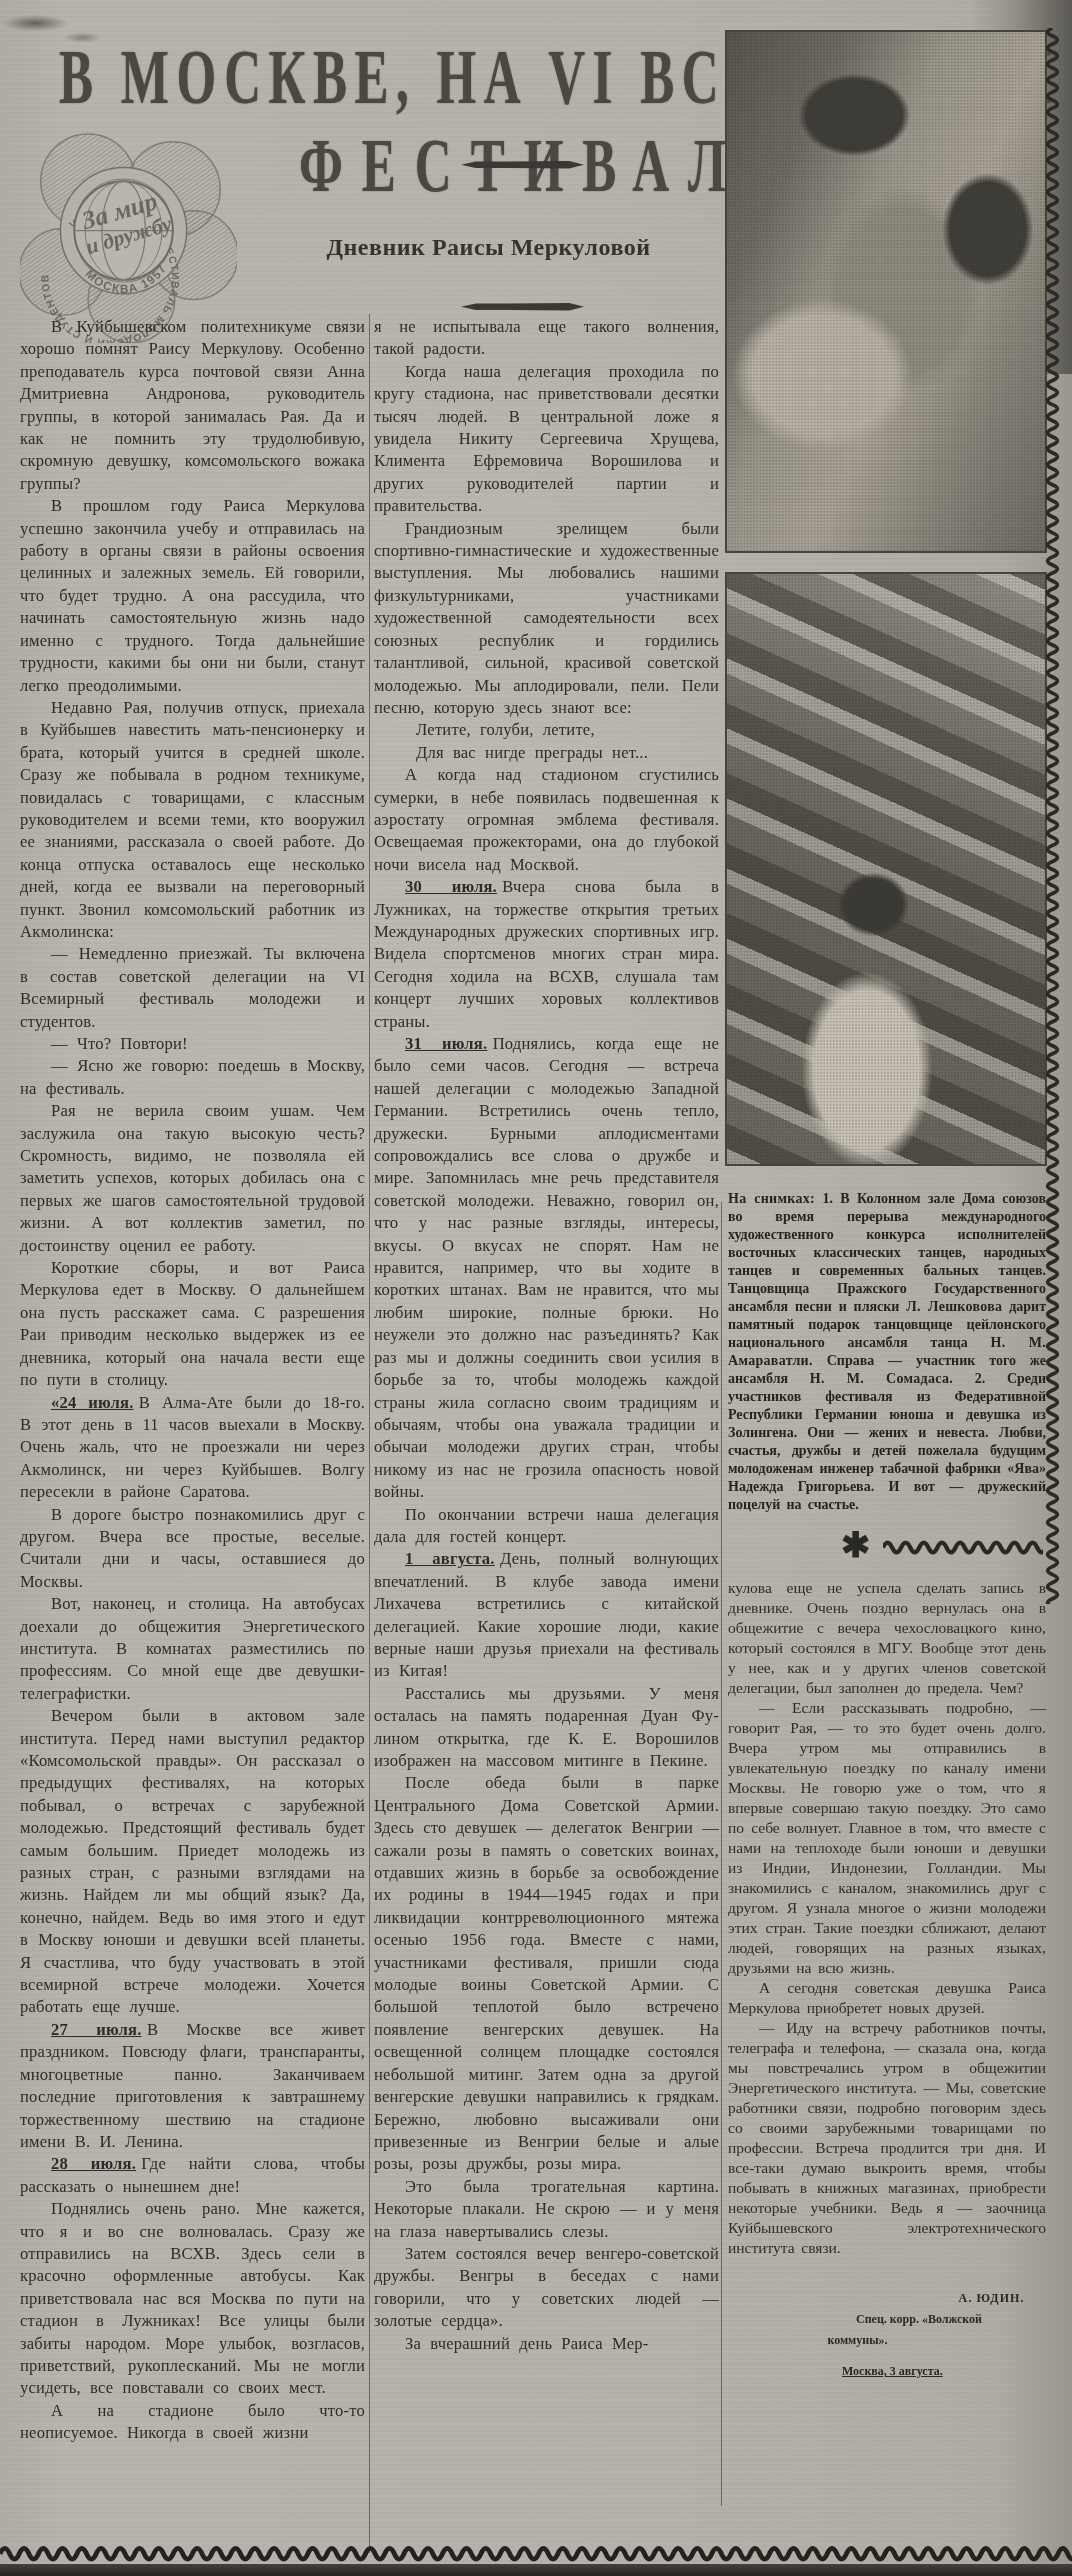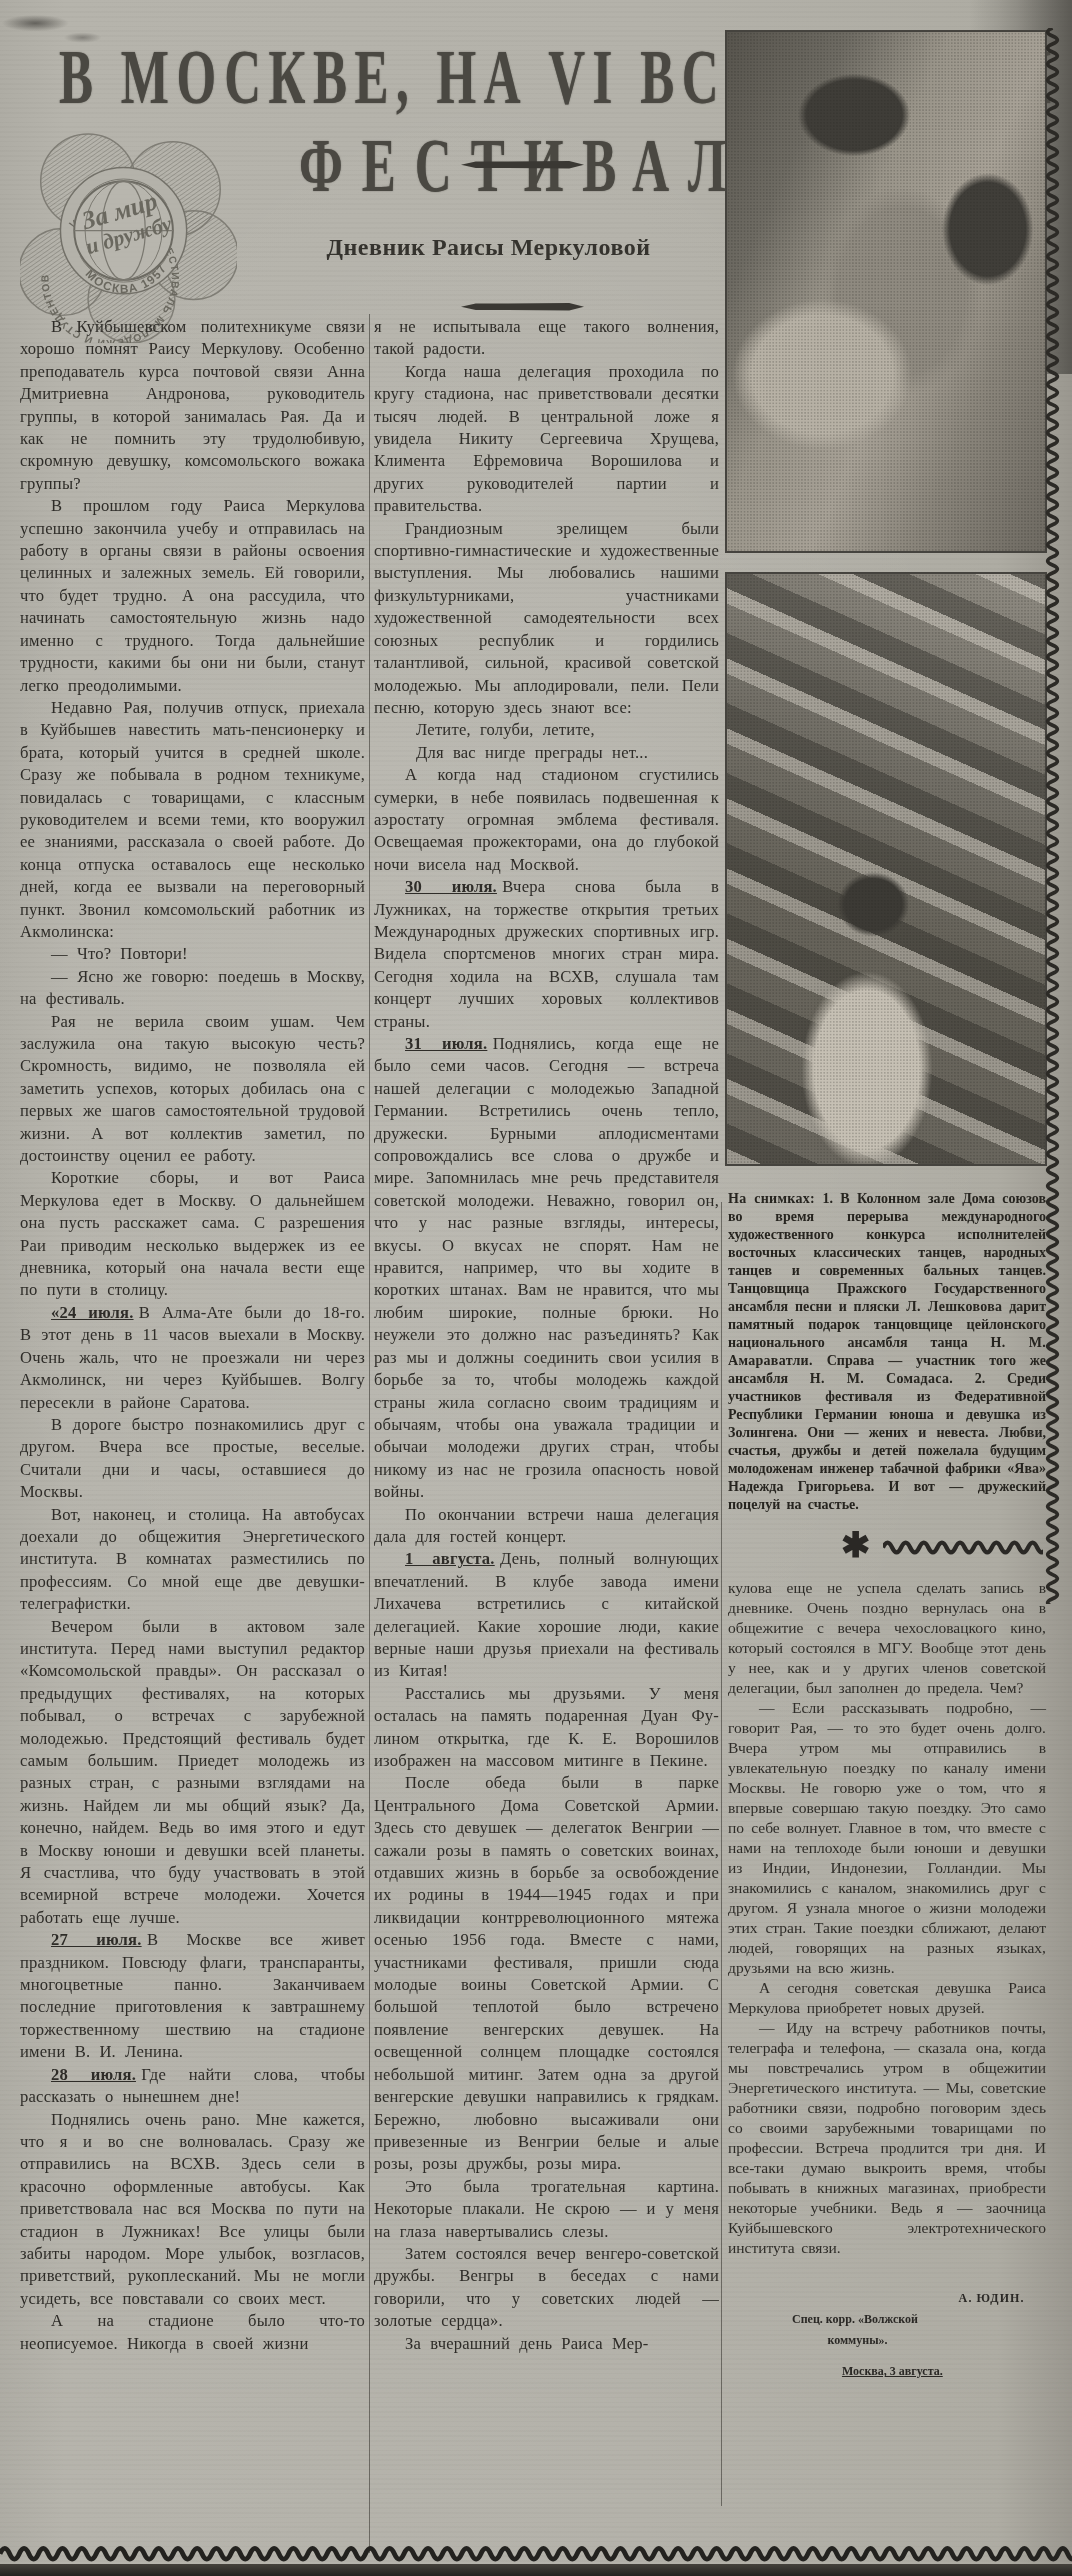--- a/index.html
+++ b/index.html
@@ -74,21 +74,21 @@
     color:#26241f;word-spacing:2.7px;font-family:Liberation Serif, serif;}
   .caption .run.bold{letter-spacing:0.3px;}
   .divider-row{position:relative;height:42px;margin-top:14px;}
   .asterisk{position:absolute;left:113px;top:0;font-size:35px;font-weight:700;color:#2a2825;line-height:35px;}
   .divider-row svg{position:absolute;left:155px;top:9.6px;color:#2a2825;}
   .col3{position:relative;text-align:justify;font-size:15.5px;line-height:20px;
     word-spacing:2.7px;margin-top:7.5px;}
   
   .signature{margin-top:30px;font-size:12px;line-height:21.4px;font-weight:700;color:#2a2825;}
   .sig-author{text-align:right;padding-right:21.4px;letter-spacing:1.1px;}
-  .sig-role1{padding-left:64px;}
+  .sig-role1{text-align:center;padding-left:64px;}
   .sig-role2{text-align:center;padding-right:59px;}
   .sig-dateline{margin-top:9.6px;text-align:center;padding-left:10.7px;font-weight:700;text-decoration:underline;}
   
   .wave-right{position:absolute;left:1043px;top:28px;color:#2c2a26;}
   .wave-bottom{position:absolute;left:0;top:2543px;color:#23221f;}
 </style>
 </head>
 <body>
 
 <div class="page">
@@ -138,20 +138,21 @@
     <text font-size="24" font-weight="700" font-family="Liberation Sans, sans-serif" letter-spacing="3">
       <textPath href="#arcMoscow" startOffset="8%">МОСКВА 1957</textPath>
     </text>
   </svg>
 
   <section class="col col1">
 
   <p class="para"><span>В Куйбышевском политехникуме связи хорошо помнят Раису Меркулову. Особенно преподаватель курса почтовой связи Анна Дмитриевна Андронова, руководитель группы, в которой занималась Рая. Да и как не помнить эту трудолюбивую, скромную девушку, комсомольского вожака группы?</span></p>
       <p class="para"><span>В прошлом году Раиса Меркулова успешно закончила учебу и отправилась на работу в органы связи в районы освоения целинных и залежных земель. Ей говорили, что будет трудно. А она рассудила, что начинать самостоятельную жизнь надо именно с трудного. Тогда дальнейшие трудности, какими бы они ни были, станут легко преодолимыми.</span></p>
       <p class="para"><span>Недавно Рая, получив отпуск, приехала в Куйбышев навестить мать-пенсионерку и брата, который учится в средней школе. Сразу же побывала в родном техникуме, повидалась с товарищами, с классным руководителем и всеми теми, кто вооружил ее знаниями, рассказала о своей работе. До конца отпуска оставалось еще несколько дней, когда ее вызвали на переговорный пункт. Звонил комсомольский работник из Акмолинска:</span></p>
+      <p class="para"><span>— Немедленно приезжай. Ты включена в состав советской делегации на VI Всемирный фестиваль молодежи и студентов.</span></p>
       <p class="para"><span>— Что? Повтори!</span></p>
       <p class="para"><span>— Ясно же говорю: поедешь в Москву, на фестиваль.</span></p>
       <p class="para"><span>Рая не верила своим ушам. Чем заслужила она такую высокую честь? Скромность, видимо, не позволяла ей заметить успехов, которых добилась она с первых же шагов самостоятельной трудовой жизни. А вот коллектив заметил, по достоинству оценил ее работу.</span></p>
       <p class="para"><span>Короткие сборы, и вот Раиса Меркулова едет в Москву. О дальнейшем она пусть расскажет сама. С разрешения Раи приводим несколько выдержек из ее дневника, который она начала вести еще по пути в столицу.</span></p>
       <p class="para"><b class="lead">«24 июля.</b><span>В Алма-Ате были до 18-го. В этот день в 11 часов выехали в Москву. Очень жаль, что не проезжали ни через Акмолинск, ни через Куйбышев. Волгу пересекли в районе Саратова.</span></p>
       <p class="para"><span>В дороге быстро познакомились друг с другом. Вчера все простые, веселые. Считали дни и часы, оставшиеся до Москвы.</span></p>
       <p class="para"><span>Вот, наконец, и столица. На автобусах доехали до общежития Энергетического института. В комнатах разместились по профессиям. Со мной еще две девушки-телеграфистки.</span></p>
       <p class="para"><span>Вечером были в актовом зале института. Перед нами выступил редактор «Комсомольской правды». Он рассказал о предыдущих фестивалях, на которых побывал, о встречах с зарубежной молодежью. Предстоящий фестиваль будет самым большим. Приедет молодежь из разных стран, с разными взглядами на жизнь. Найдем ли мы общий язык? Да, конечно, найдем. Ведь во имя этого и едут в Москву юноши и девушки всей планеты. Я счастлива, что буду участвовать в этой всемирной встрече молодежи. Хочется работать еще лучше.</span></p>
       <p class="para"><b class="lead">27 июля.</b><span>В Москве все живет праздником. Повсюду флаги, транспаранты, многоцветные панно. Заканчиваем последние приготовления к завтрашнему торжественному шествию на стадионе имени В. И. Ленина.</span></p>
       <p class="para"><b class="lead">28 июля.</b><span>Где найти слова, чтобы рассказать о нынешнем дне!</span></p>

